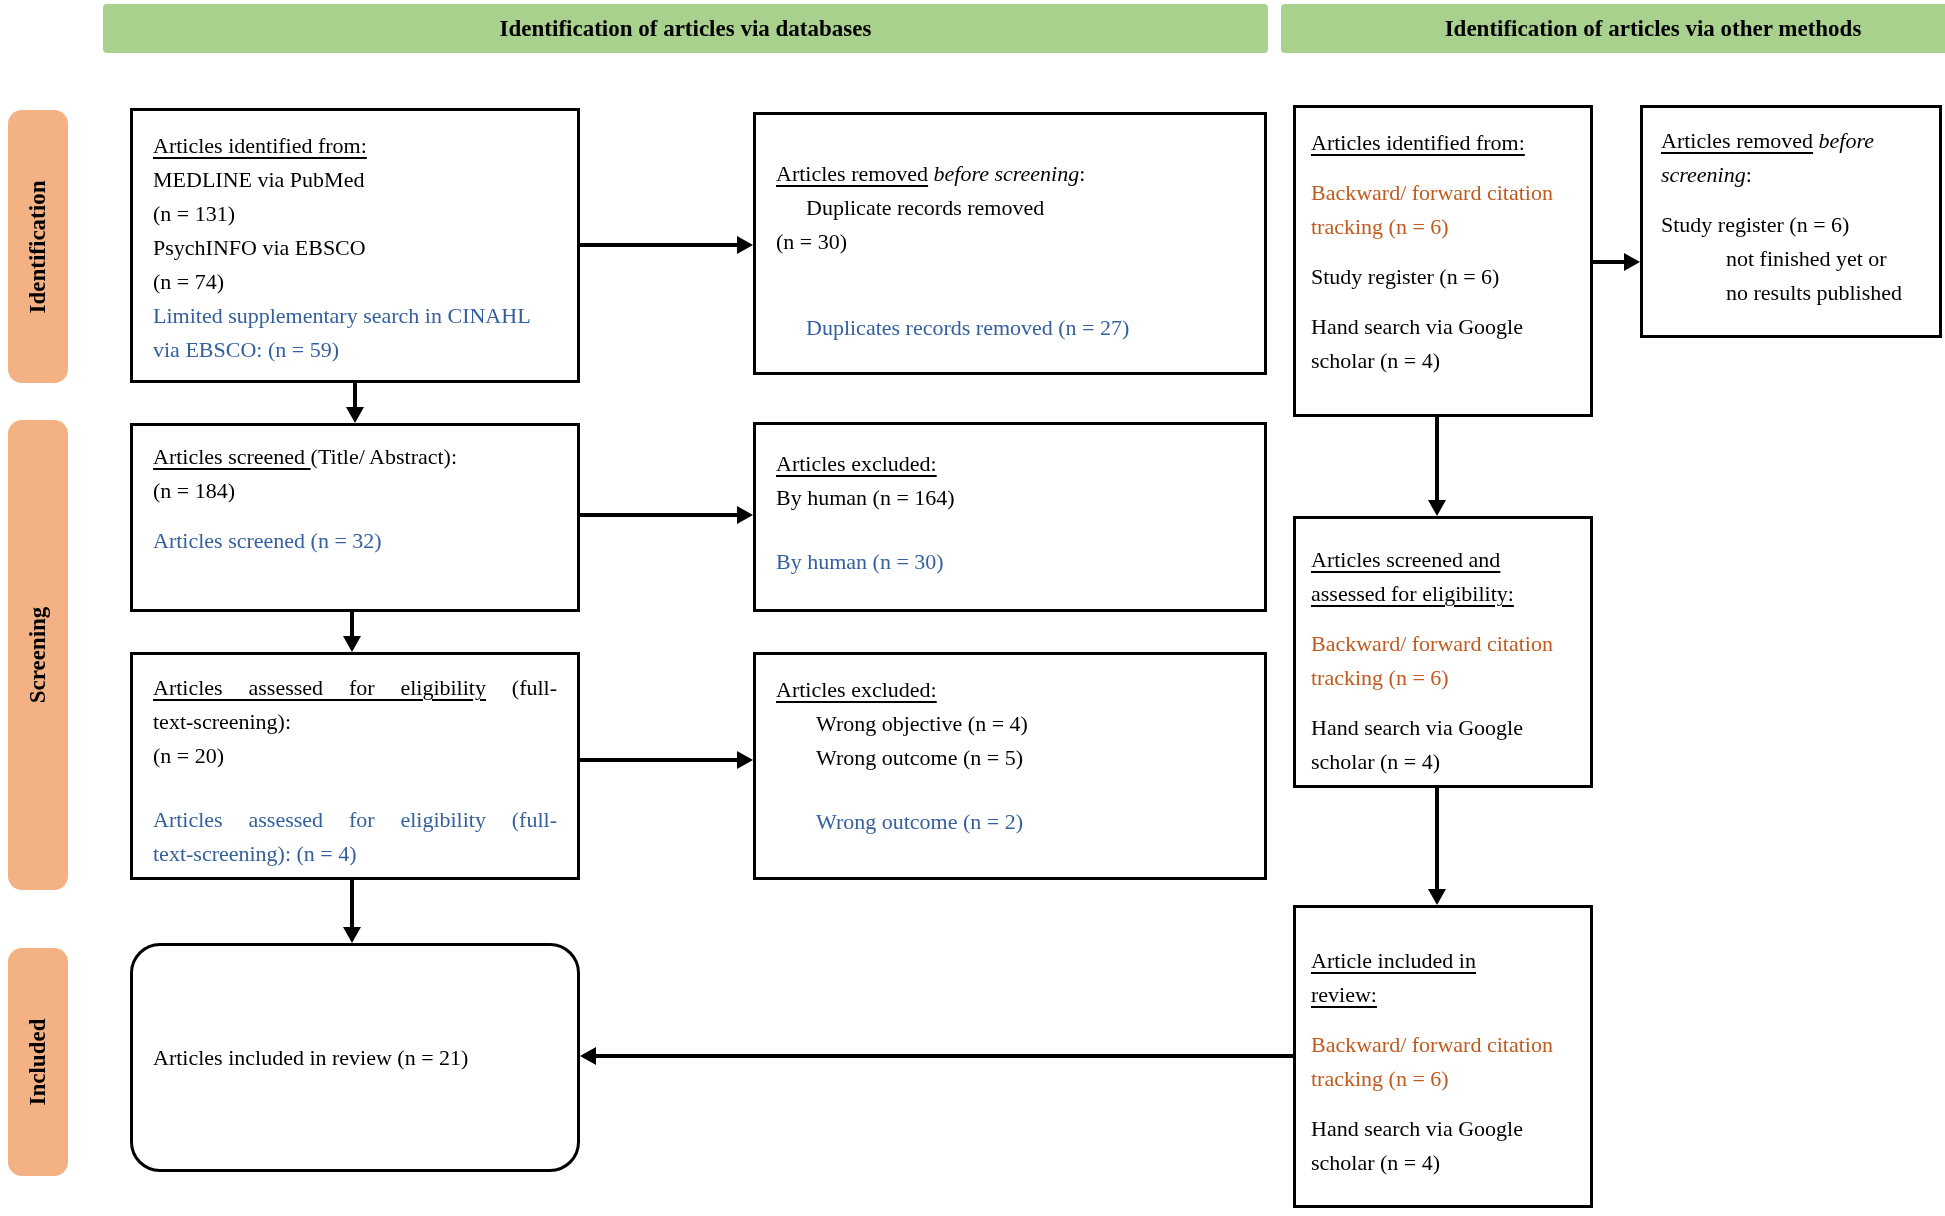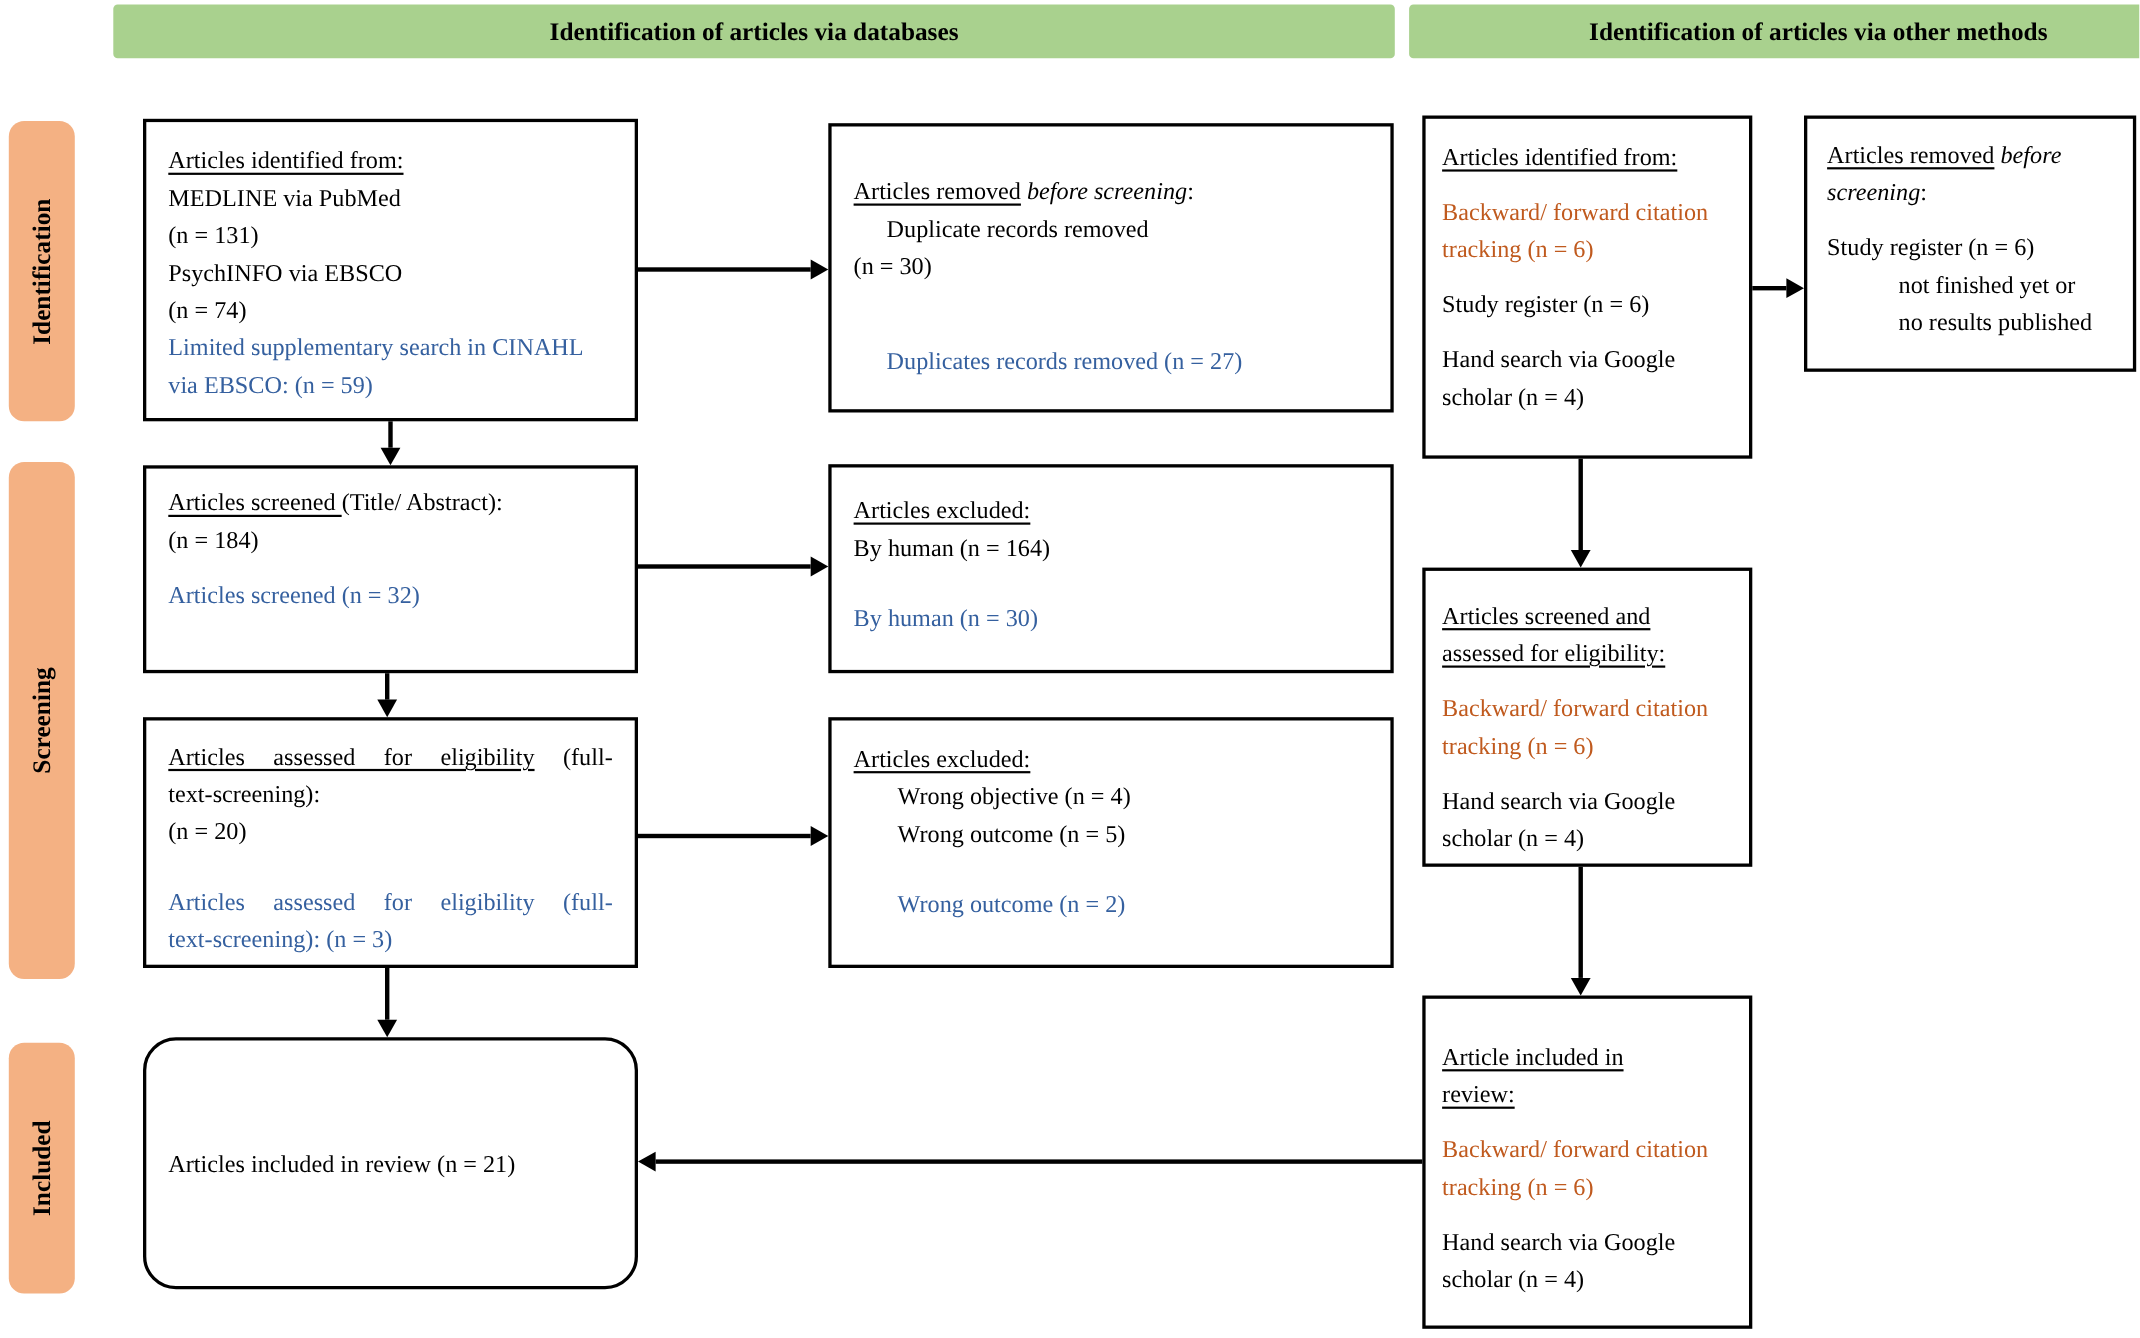--- a/index.html
+++ b/index.html
@@ -111,21 +111,21 @@
     <div class="line"><span class="u">Articles screened </span><span>(Title/ Abstract):</span></div>
     <div class="line"><span>(n = 184)</span></div>
     <div class="line ai gap16"><span>Articles screened (n = 32)</span></div>
   </div>
 
   <div class="box" style="left:130px;top:652px;width:450px;height:228px;padding-top:16px;">
     <div class="line just"><span class="u">Articles assessed for eligibility</span><span> (full-</span></div>
     <div class="line"><span>text-screening):</span></div>
     <div class="line"><span>(n = 20)</span></div>
     <div class="line ai just gap30"><span>Articles assessed for eligibility (full-</span></div>
-    <div class="line ai"><span>text-screening): (n = 3)</span></div>
+    <div class="line ai"><span>text-screening): (n = 4)</span></div>
   </div>
 
   <div class="box vcenter" style="left:130px;top:943px;width:450px;height:229px;border-radius:30px;">
     <div class="line"><span>Articles included in review (n = 21)</span></div>
   </div>
 
   <div class="box" style="left:753px;top:112px;width:514px;height:263px;padding-top:42px;">
     <div class="line"><span class="u">Articles removed</span><span class="it"> before screening</span><span>:</span></div>
     <div class="line ind30"><span>Duplicate records removed</span></div>
     <div class="line"><span>(n = 30)</span></div>

